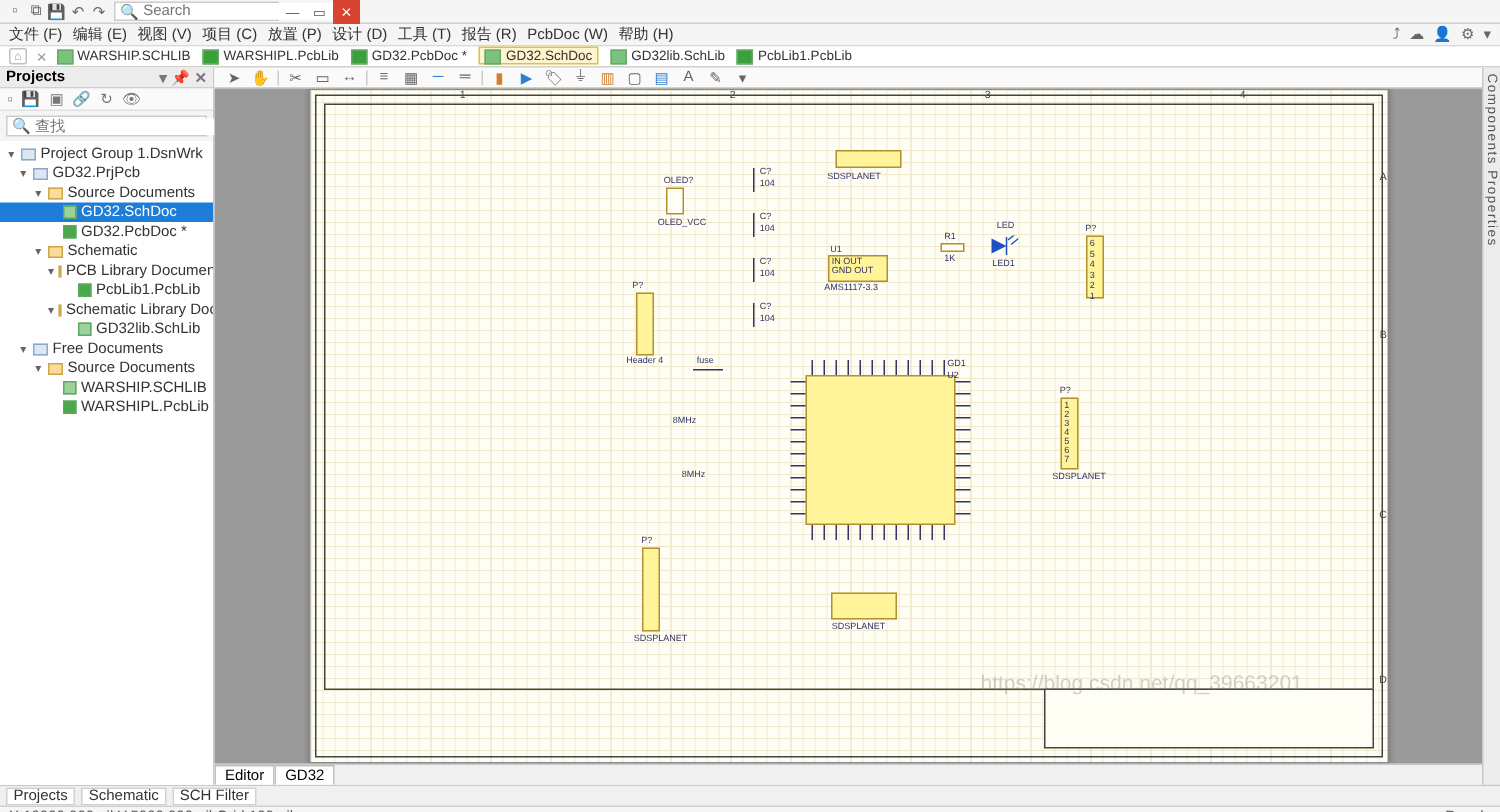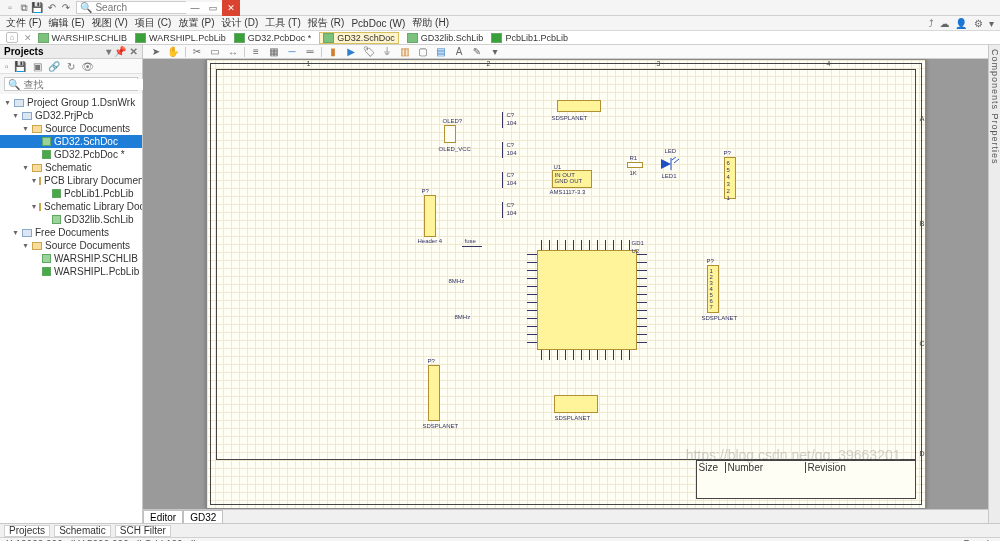--- a/index.html
+++ b/index.html
@@ -73,21 +73,21 @@
   #titleblock .c{border-left:1px solid #444;padding-left:2px}
   
   #rtabs{width:12px;background:#ececec;border-left:1px solid #c8c8c8;writing-mode:vertical-rl;text-orientation:mixed;font-size:9px;color:#555;padding-top:4px;letter-spacing:1px}
   
   #edtabs{height:14px;border-top:1px solid #c8c8c8;background:#f0f0f0;display:flex;align-items:center;font-size:10px}
   .edtab{border:1px solid #c0c0c0;border-bottom:none;background:#fff;padding:0 6px;height:13px;display:flex;align-items:center}
   #btabs{height:14px;border-top:1px solid #c8c8c8;display:flex;align-items:center;padding:0 4px;gap:4px;background:#f0f0f0}
   .btab{font-size:10px;color:#333;padding:0 4px;background:#fff;border:1px solid #d0d0d0;height:12px;display:flex;align-items:center}
   #status{height:14px;background:#f5f5f5;border-top:1px solid #d0d0d0;display:flex;align-items:center;padding:0 6px;font-size:10px;color:#555}
   #status .r{margin-left:auto}
-  #watermark{position:absolute;right:24px;bottom:45px;color:rgba(120,120,120,.35);font-size:14px;pointer-events:none}
+  #watermark{position:absolute;right:56px;bottom:45px;color:rgba(120,120,120,.35);font-size:14px;pointer-events:none}
 </style>
 </head>
 <body>
 
 <div id="titlebar">
   <div id="tb-icons">
     <span class="tb-ico">▫</span>
     <span class="tb-ico">⧉</span>
     <span class="tb-ico">💾</span>
     <span class="tb-ico">↶</span>
@@ -379,25 +379,20 @@
         <span class="txt" style="left:517px;top:90px">P?</span>
         <div class="chip" style="left:500px;top:205px;width:12px;height:48px"></div>
         <span class="txt" style="left:500px;top:198px">P?</span>
         <span class="txt" style="left:495px;top:255px">SDSPLANET</span>
 
         <div class="chip" style="left:221px;top:305px;width:12px;height:56px"></div>
         <span class="txt" style="left:221px;top:298px">P?</span>
         <span class="txt" style="left:216px;top:363px">SDSPLANET</span>
 
         <div id="titleblock">
-          <div>
-            <span style="width:26px">Size</span>
-            <span class="c" style="width:80px">Number</span>
-            <span class="c" style="flex:1">Revision</span>
-          </div>
 
         </div>
 
         <div id="watermark">https://blog.csdn.net/qq_39663201</div>
       <span class="txt" style="left: 520px; top: 100px;">6</span>
           <span class="txt" style="left: 520px; top: 107px;">5</span>
           <span class="txt" style="left: 520px; top: 114px;">4</span>
           <span class="txt" style="left: 520px; top: 121px;">3</span>
           <span class="txt" style="left: 520px; top: 128px;">2</span>
           <span class="txt" style="left: 520px; top: 135px;">1</span>

